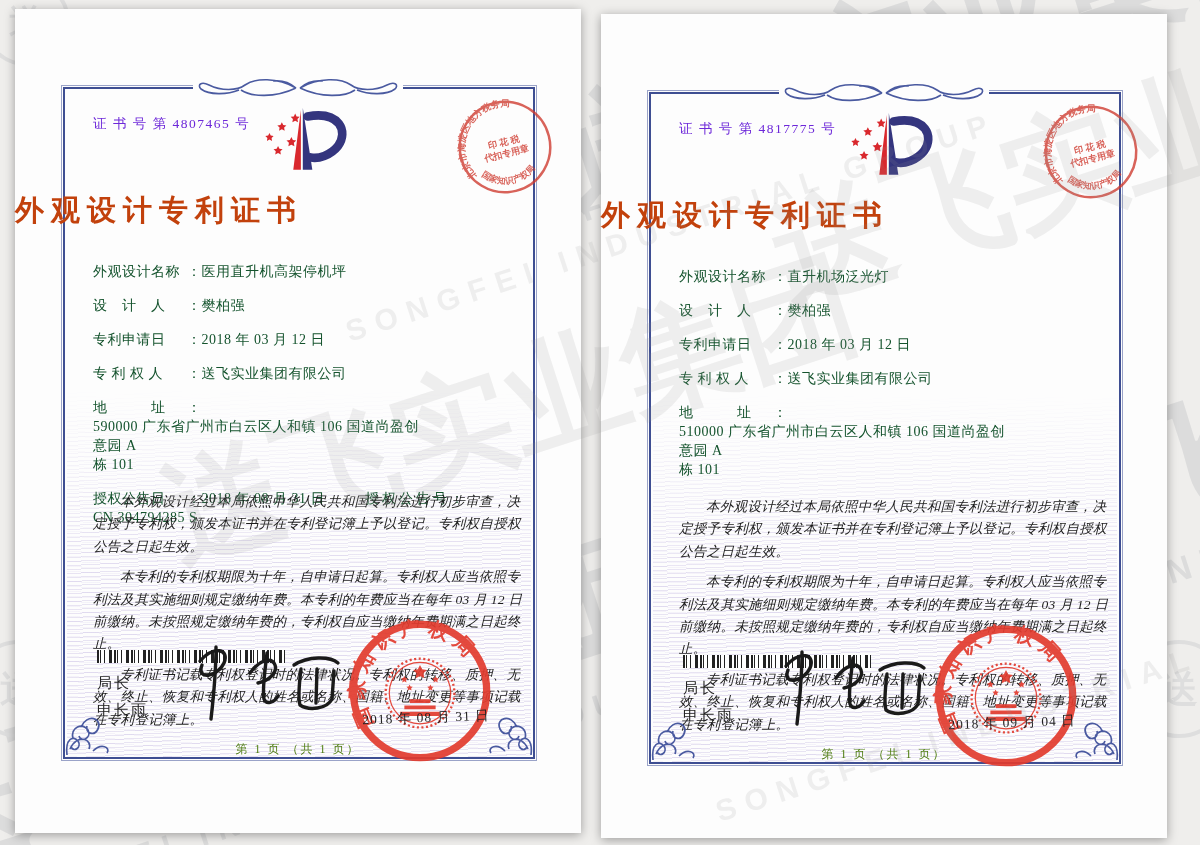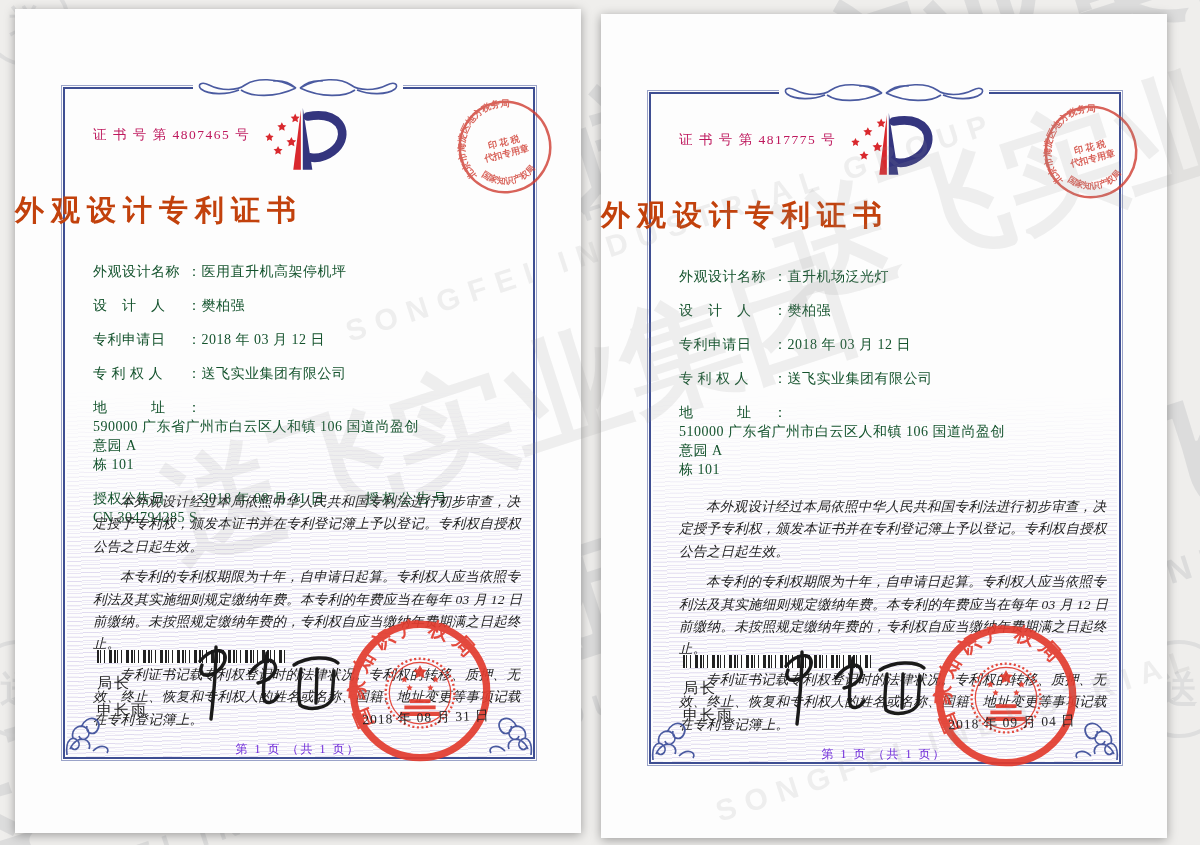--- a/index.html
+++ b/index.html
@@ -21,21 +21,21 @@
   .page-right{left:601px;top:14px;}
   .frame{position:absolute;left:46px;right:44px;top:76px;bottom:72px;border:1px solid #9aa3c8;}
   .frame::before{content:'';position:absolute;inset:1px;border:2px solid #3e4e92;pointer-events:none;}
   .guilloche{position:absolute;left:52px;right:50px;top:380px;bottom:76px;z-index:1;
      background:
        repeating-linear-gradient(177deg, rgba(122,96,190,.16) 0 1px, rgba(255,255,255,0) 1px 4px),
        repeating-linear-gradient(3deg, rgba(150,120,210,.08) 0 1px, rgba(255,255,255,0) 1px 5px);
      -webkit-mask-image:linear-gradient(to bottom, transparent, #000 50%);
      mask-image:linear-gradient(to bottom, transparent, #000 50%);}
   .content{position:absolute;inset:0;z-index:3;}
-  .cert-no{position:absolute;left:78px;top:117px;font-size:13.5px;letter-spacing:1.5px;color:#be185d;}
+  .cert-no{position:absolute;left:78px;top:106px;font-size:13.5px;letter-spacing:1.5px;color:#6d28d9;}
   .logo{position:absolute;top:96px;left:50%;transform:translateX(-44%);}
   .title{position:absolute;top:182px;left:0;width:100%;
          font-size:29px;font-weight:600;letter-spacing:7px;color:#c2410c;}
   .fields{position:absolute;left:78px;right:46px;top:253px;font-size:14px;color:#14532d;}
   .frow{margin-bottom:15px;line-height:19px;letter-spacing:.5px;}
   .flabel{display:inline-block;width:94px;white-space:pre;vertical-align:top;}
   .fcolon{vertical-align:top;}
   .fvalue{display:inline-block;white-space:pre-line;vertical-align:top;max-width:340px;}
   .grant-row .fvalue{max-width:160px;}
   .grant2{margin-left:40px;}
@@ -45,21 +45,21 @@
   .bodytext p{margin:8px;text-indent:2em;}
   .barcode{position:absolute;left:82px;top:641px;width:188px;height:13px;
      background:repeating-linear-gradient(to right,#222 0 2px,#fff 2px 3px,#222 3px 4px,#fff 4px 7px,#222 7px 8px,#fff 8px 12px,#222 12px 15px,#fff 15px 17px);}
   .director{position:absolute;left:82px;top:660px;font-size:15px;color:#222;line-height:27px;
             font-family:"Liberation Sans",sans-serif;letter-spacing:2px;}
   .signature{position:absolute;left:155px;top:632px;}
   .seal{position:absolute;left:330px;top:607px;}
   .seal-date{position:absolute;left:336px;top:700px;width:150px;text-align:center;
              font-size:13.5px;color:#222;letter-spacing:1px;transform:rotate(-2deg);}
   .footer{position:absolute;left:0;width:100%;top:732px;text-align:center;font-size:12px;
-          color:#6d28d9;letter-spacing:2px;}
+          color:#4d7c0f;letter-spacing:2px;}
   .tax-stamp{position:absolute;left:440px;top:88px;transform:rotate(-14deg);opacity:.88;}
   .corner{position:absolute;bottom:74px;z-index:4;}
   .corner-l{left:48px;}
   .corner-r{right:46px;transform:scaleX(-1);}
   .top-ornament{position:absolute;top:66px;left:50%;transform:translateX(-50%);z-index:4;}
 </style>
 </head>
 <body>
 
 <svg width="0" height="0" style="position:absolute" aria-hidden="true">

